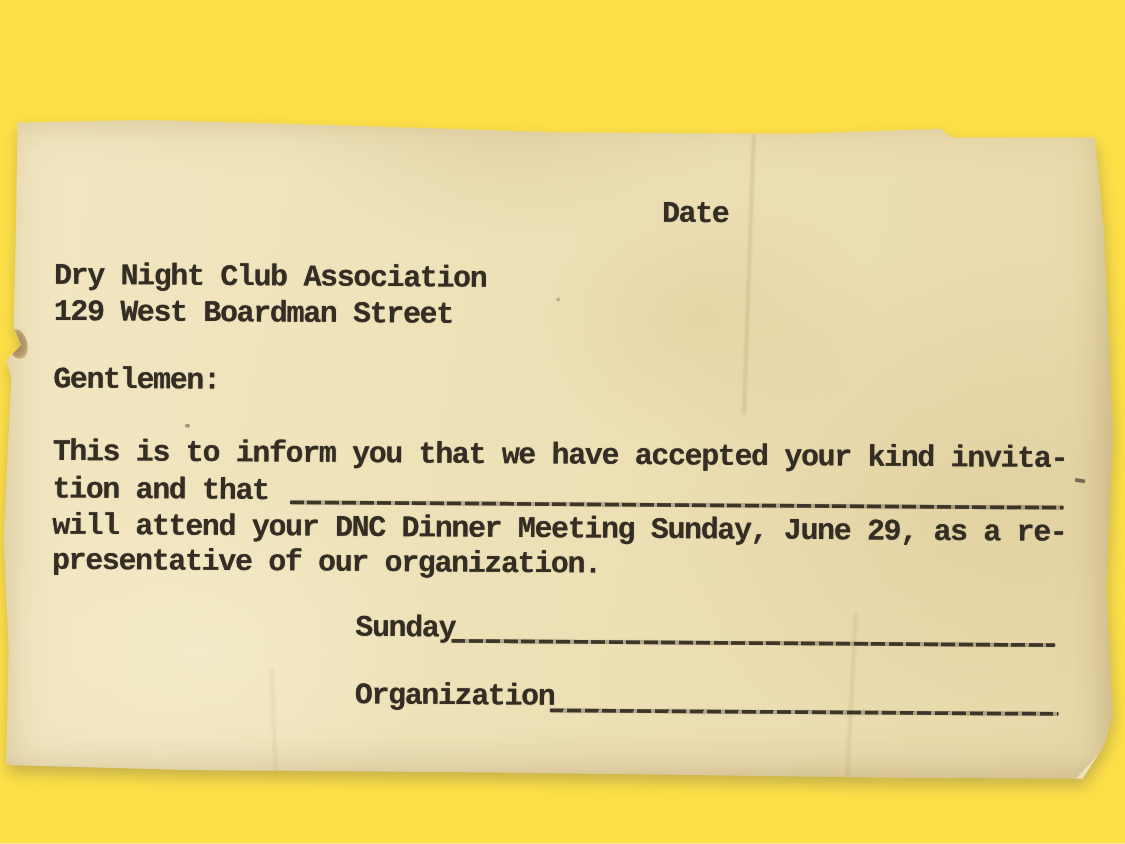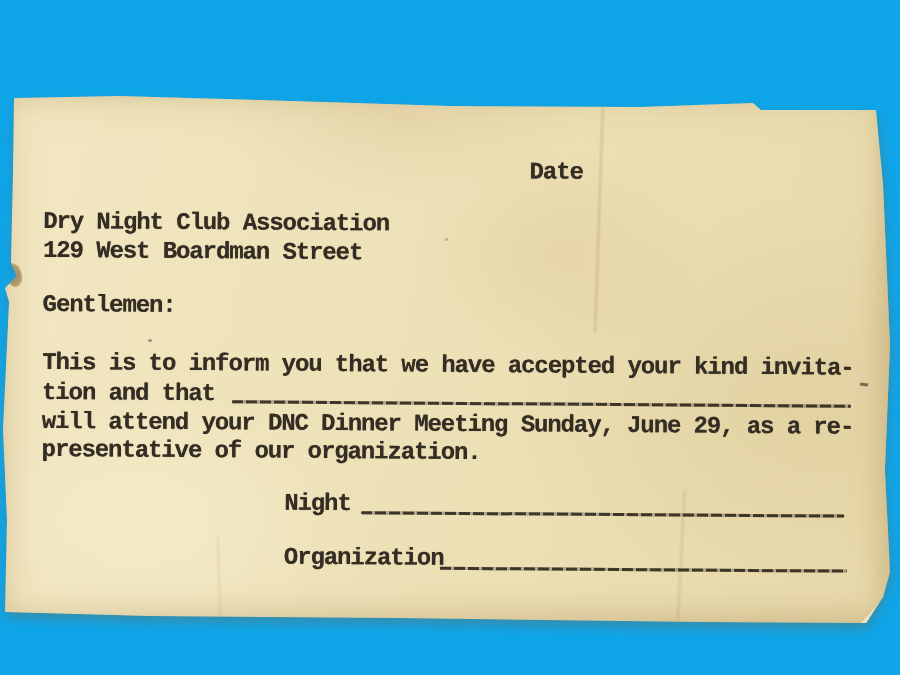--- a/index.html
+++ b/index.html
@@ -8,21 +8,21 @@
     width: 900px;
     height: 675px;
     background: #ffffff;
     overflow: hidden;
     font-family: "Liberation Mono", "DejaVu Sans Mono", monospace;
   }
   .photo {
     position: relative;
     width: 900px;
     height: 675px;
-    background: #0ea5e9;
+    background: #fde047;
   }
   .card-wrap {
     position: absolute;
     left: 2px;
     top: 95px;
     width: 890px;
     height: 533px;
     filter: drop-shadow(1px 6px 6px rgba(115, 105, 80, 0.40));
   }
   .card {
@@ -154,21 +154,21 @@
         <div class="txt addr">129 West Boardman Street</div>
 
         <div class="txt salutation">Gentlemen:</div>
 
         <div class="txt l1">This is to inform you that we have accepted your kind invita-</div>
         <div class="txt l2">tion and that</div>
         <div class="fill fill-1"></div>
         <div class="txt l3">will attend your DNC Dinner Meeting Sunday, June 29, as a re-</div>
         <div class="txt l4">presentative of our organization.</div>
 
-        <div class="txt signed">Night</div>
+        <div class="txt signed">Sunday</div>
         <div class="fill fill-2"></div>
 
         <div class="txt org">Organization</div>
         <div class="fill fill-3"></div>
       </div>
 
     </div>
   </div>
 </div>
 

